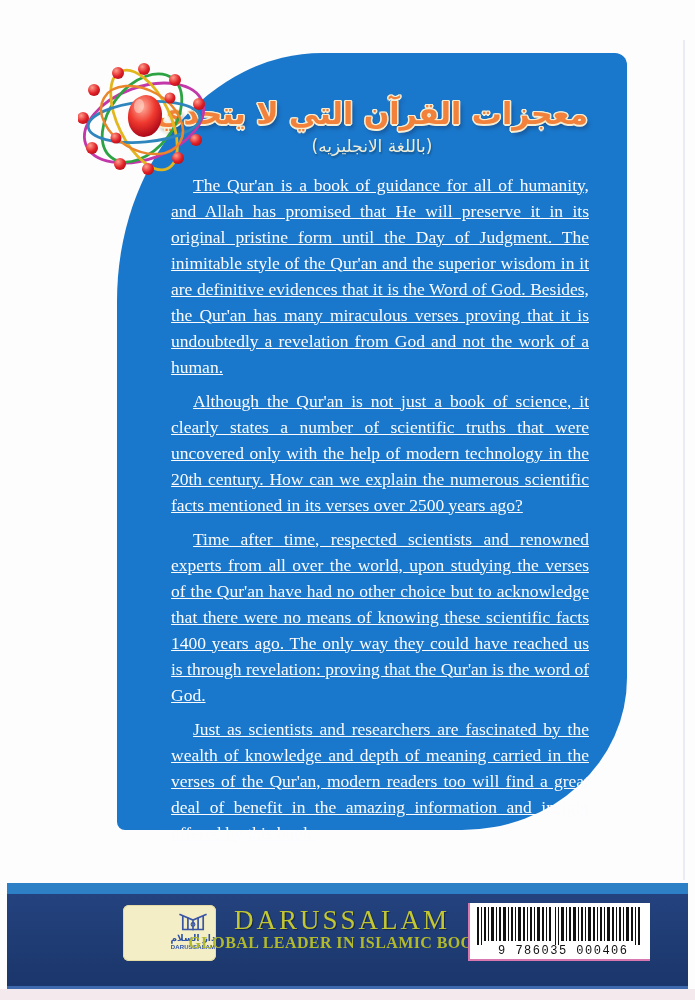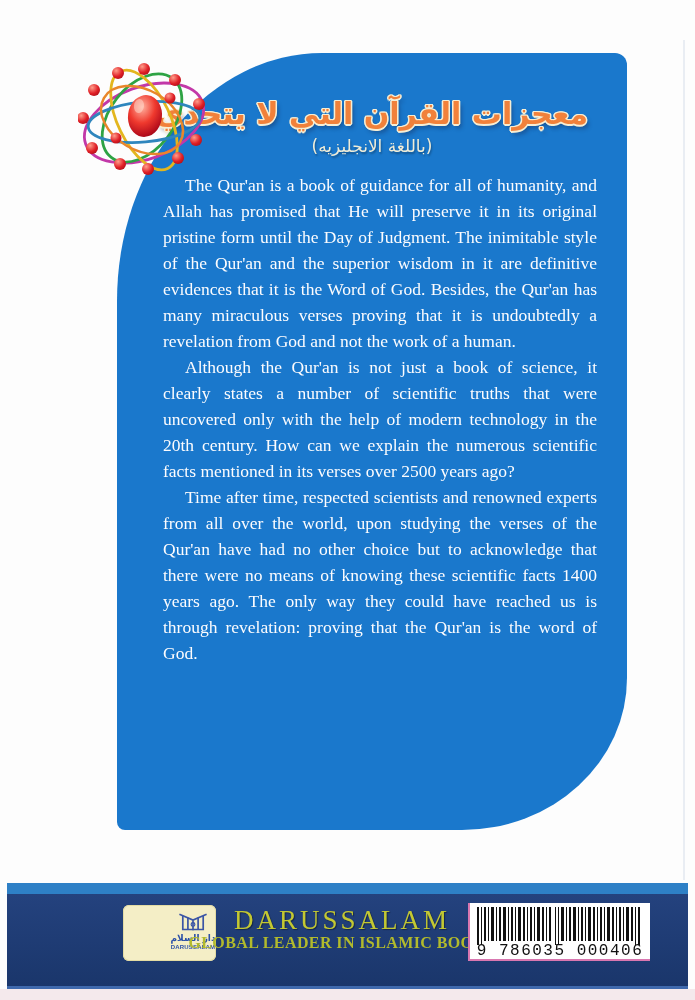--- a/index.html
+++ b/index.html
@@ -49,25 +49,26 @@
     font-size:17px;
     color:#f0edd8;
     text-shadow:1px 1.5px 2px rgba(0,0,0,.3);
   }
   
   .copy{
     margin:16px 30px 0 46px;
     color:#fcfcfe;
   }
   .copy p{
-    margin:0;
+    margin:8px;
     font-size:17.5px;
     line-height:26px;
     text-align:justify;
     text-indent:22px;
+    text-decoration:underline;
   }
   
   .footer-strip{
     position:absolute;left:7px;top:883px;
     width:681px;height:11px;
     background:#2e80c6;
   }
   .footer-navy{
     position:absolute;left:7px;top:894px;
     width:681px;height:92px;
@@ -123,45 +124,47 @@
   .barcode{
     position:absolute;left:461px;top:9px;
     width:180px;height:56px;
     background:#ffffff;
     border-left:2px solid #d977b0;
     border-bottom:2px solid #d977b0;
   }
   .barcode svg{display:block;margin:4px auto 0 auto;}
   .barcode-number{
     font-family:"Liberation Mono", monospace;
-    font-size:16px;line-height:12px;
+    font-size:12px;line-height:12px;
     letter-spacing:1.5px;
     color:#111;
-    text-align:center;
+    text-align:left;
     white-space:pre;
+    padding-left:28px;
   }
   
   .scan-edge{
     position:absolute;left:683px;top:40px;
     width:2px;height:840px;
     background:#dfe5ee;opacity:.7;
   }
 </style>
 </head>
 <body>
 
 <div class="page">
 
   <div class="blob">
     <div class="title-ar">معجزات القرآن التي لا يتحدي</div>
     <div class="subtitle-ar">(باللغة الانجليزيه)</div>
     <div class="copy">
       <p>The Qur'an is a book of guidance for all of humanity, and Allah has promised that He will preserve it in its original pristine form until the Day of Judgment. The inimitable style of the Qur'an and the superior wisdom in it are definitive evidences that it is the Word of God. Besides, the Qur'an has many miraculous verses proving that it is undoubtedly a revelation from God and not the work of a human.</p>
       <p>Although the Qur'an is not just a book of science, it clearly states a number of scientific truths that were uncovered only with the help of modern technology in the 20th century. How can we explain the numerous scientific facts mentioned in its verses over 2500 years ago?</p>
       <p>Time after time, respected scientists and renowned experts from all over the world, upon studying the verses of the Qur'an have had no other choice but to acknowledge that there were no means of knowing these scientific facts 1400 years ago. The only way they could have reached us is through revelation: proving that the Qur'an is the word of God.</p>
+      <p>Just as scientists and researchers are fascinated by the wealth of knowledge and depth of meaning carried in the verses of the Qur'an, modern readers too will find a great deal of benefit in the amazing information and insight offered by this book.</p>
     </div>
   </div>
 
   <div class="atom">
     <svg width="132" height="122" viewBox="0 0 132 122">
       <defs>
         <radialGradient id="nuc" cx="0.38" cy="0.3" r="0.85">
           <stop offset="0" stop-color="#ffb3a0"></stop>
           <stop offset="0.45" stop-color="#ef392e"></stop>
           <stop offset="0.8" stop-color="#b50d1c"></stop>

